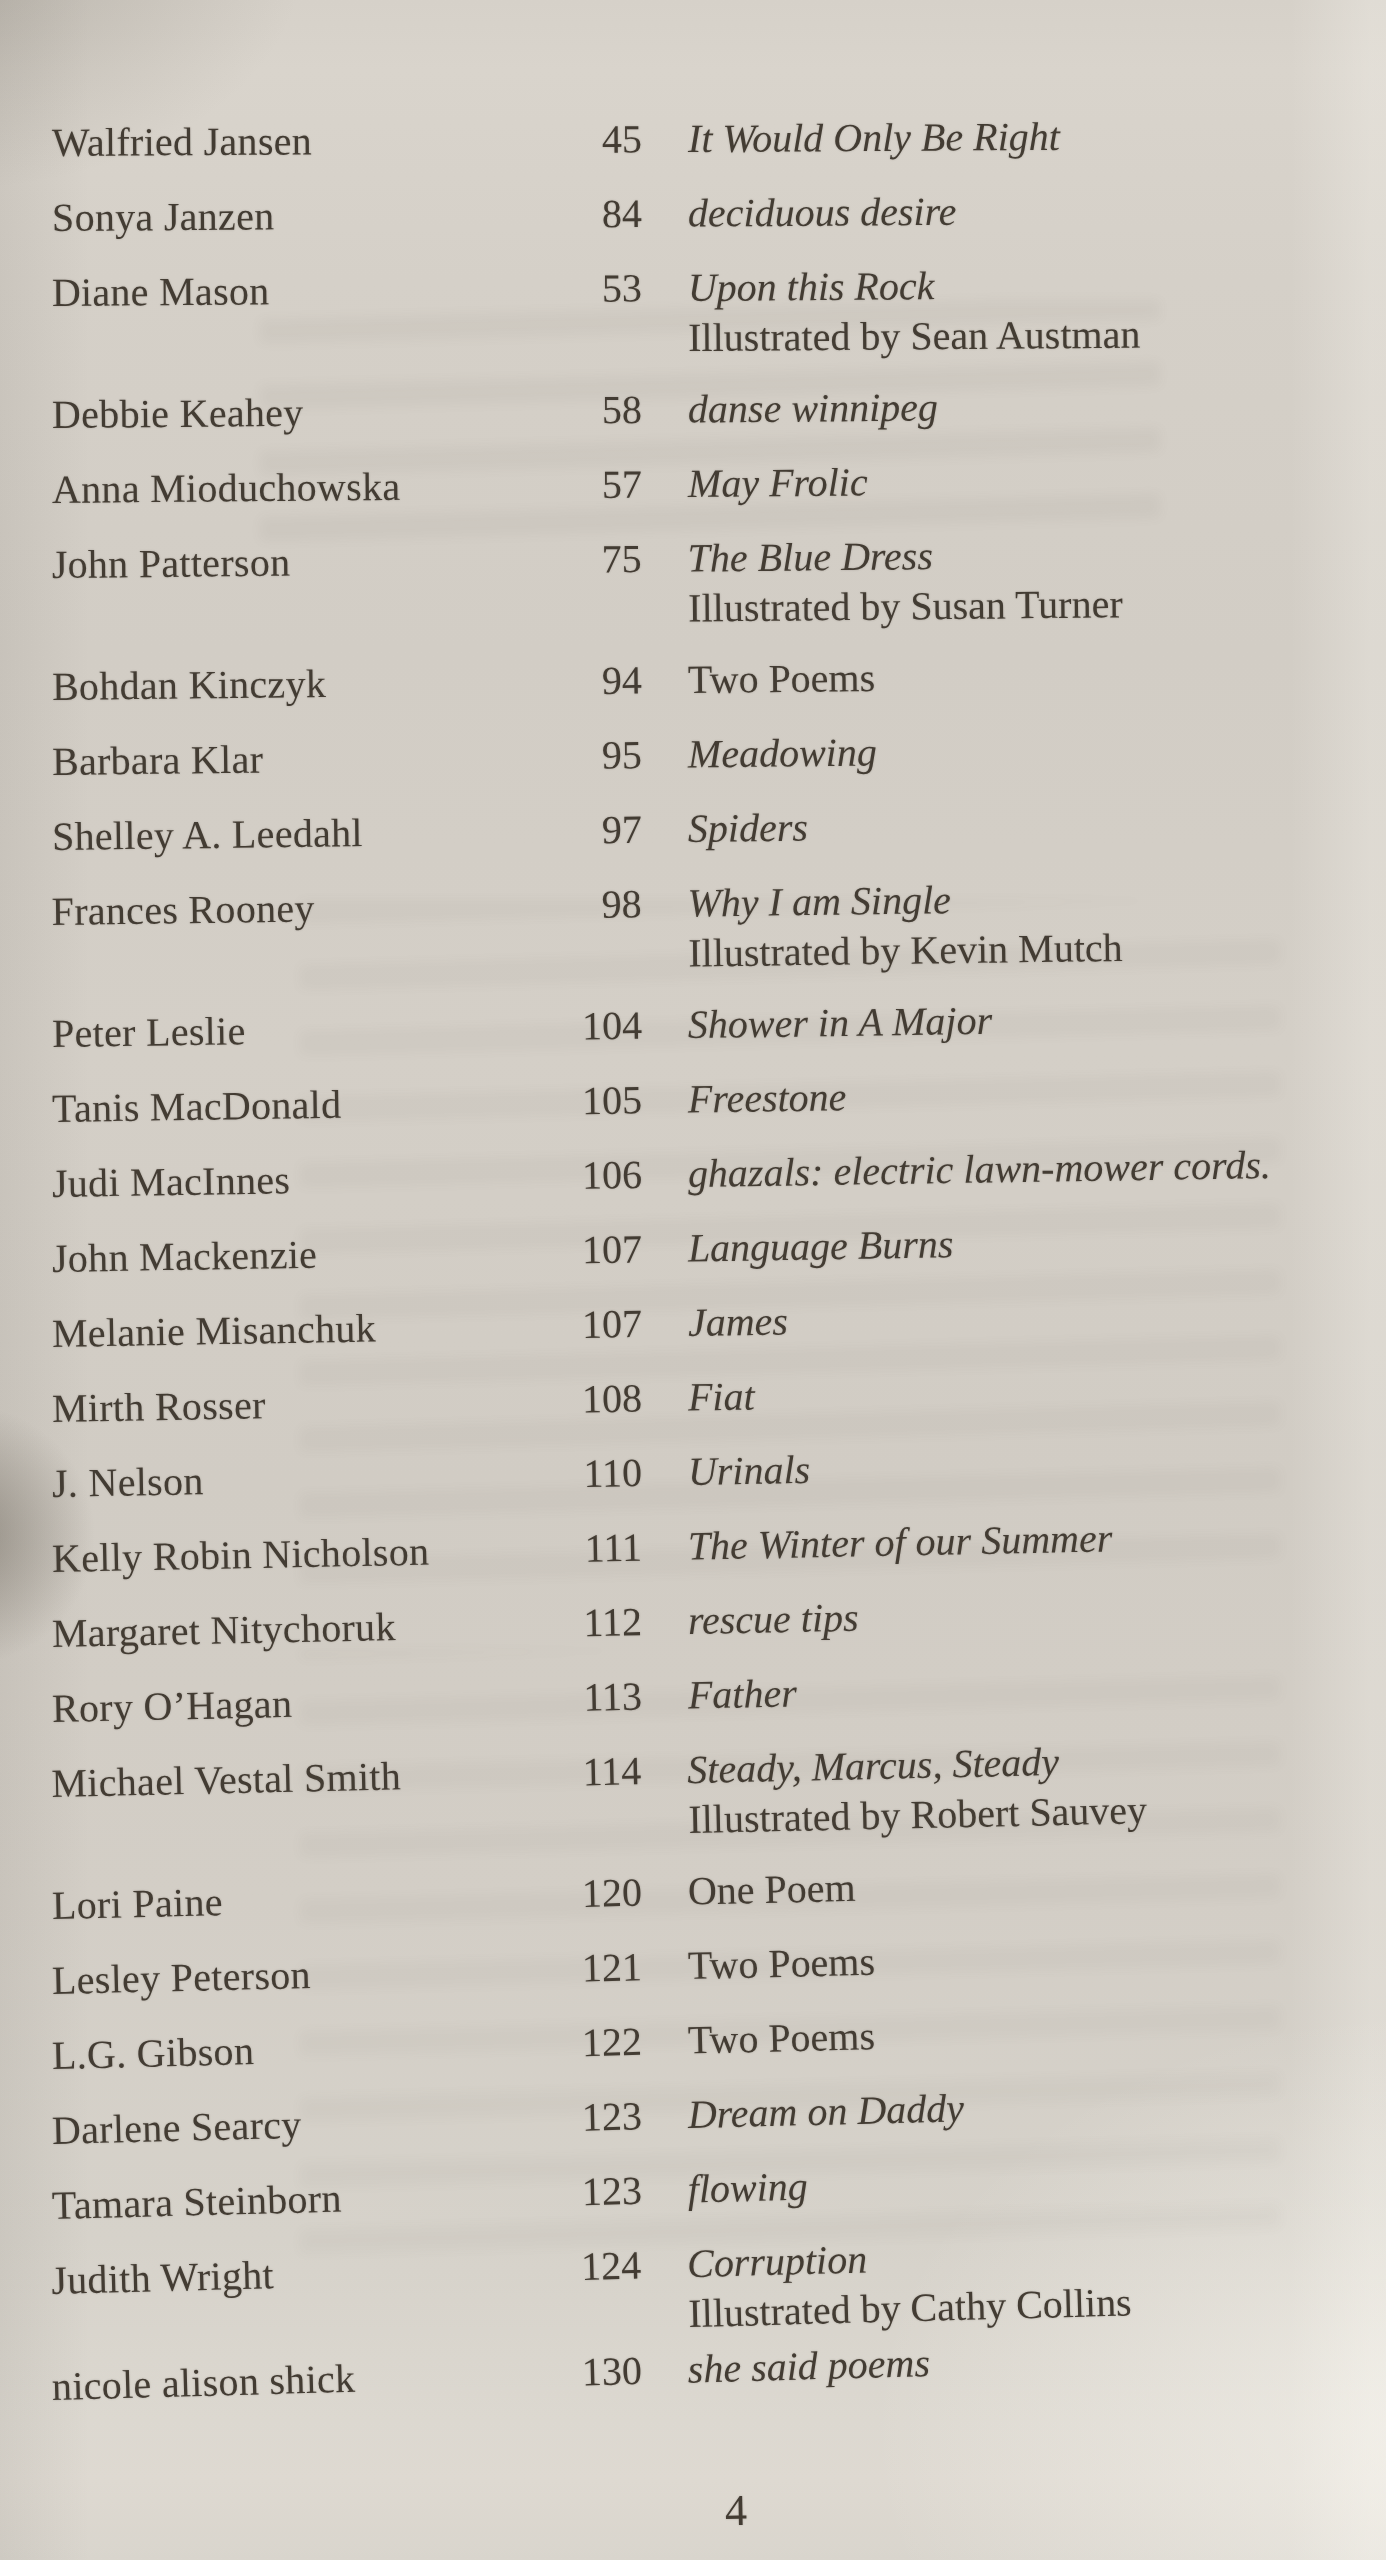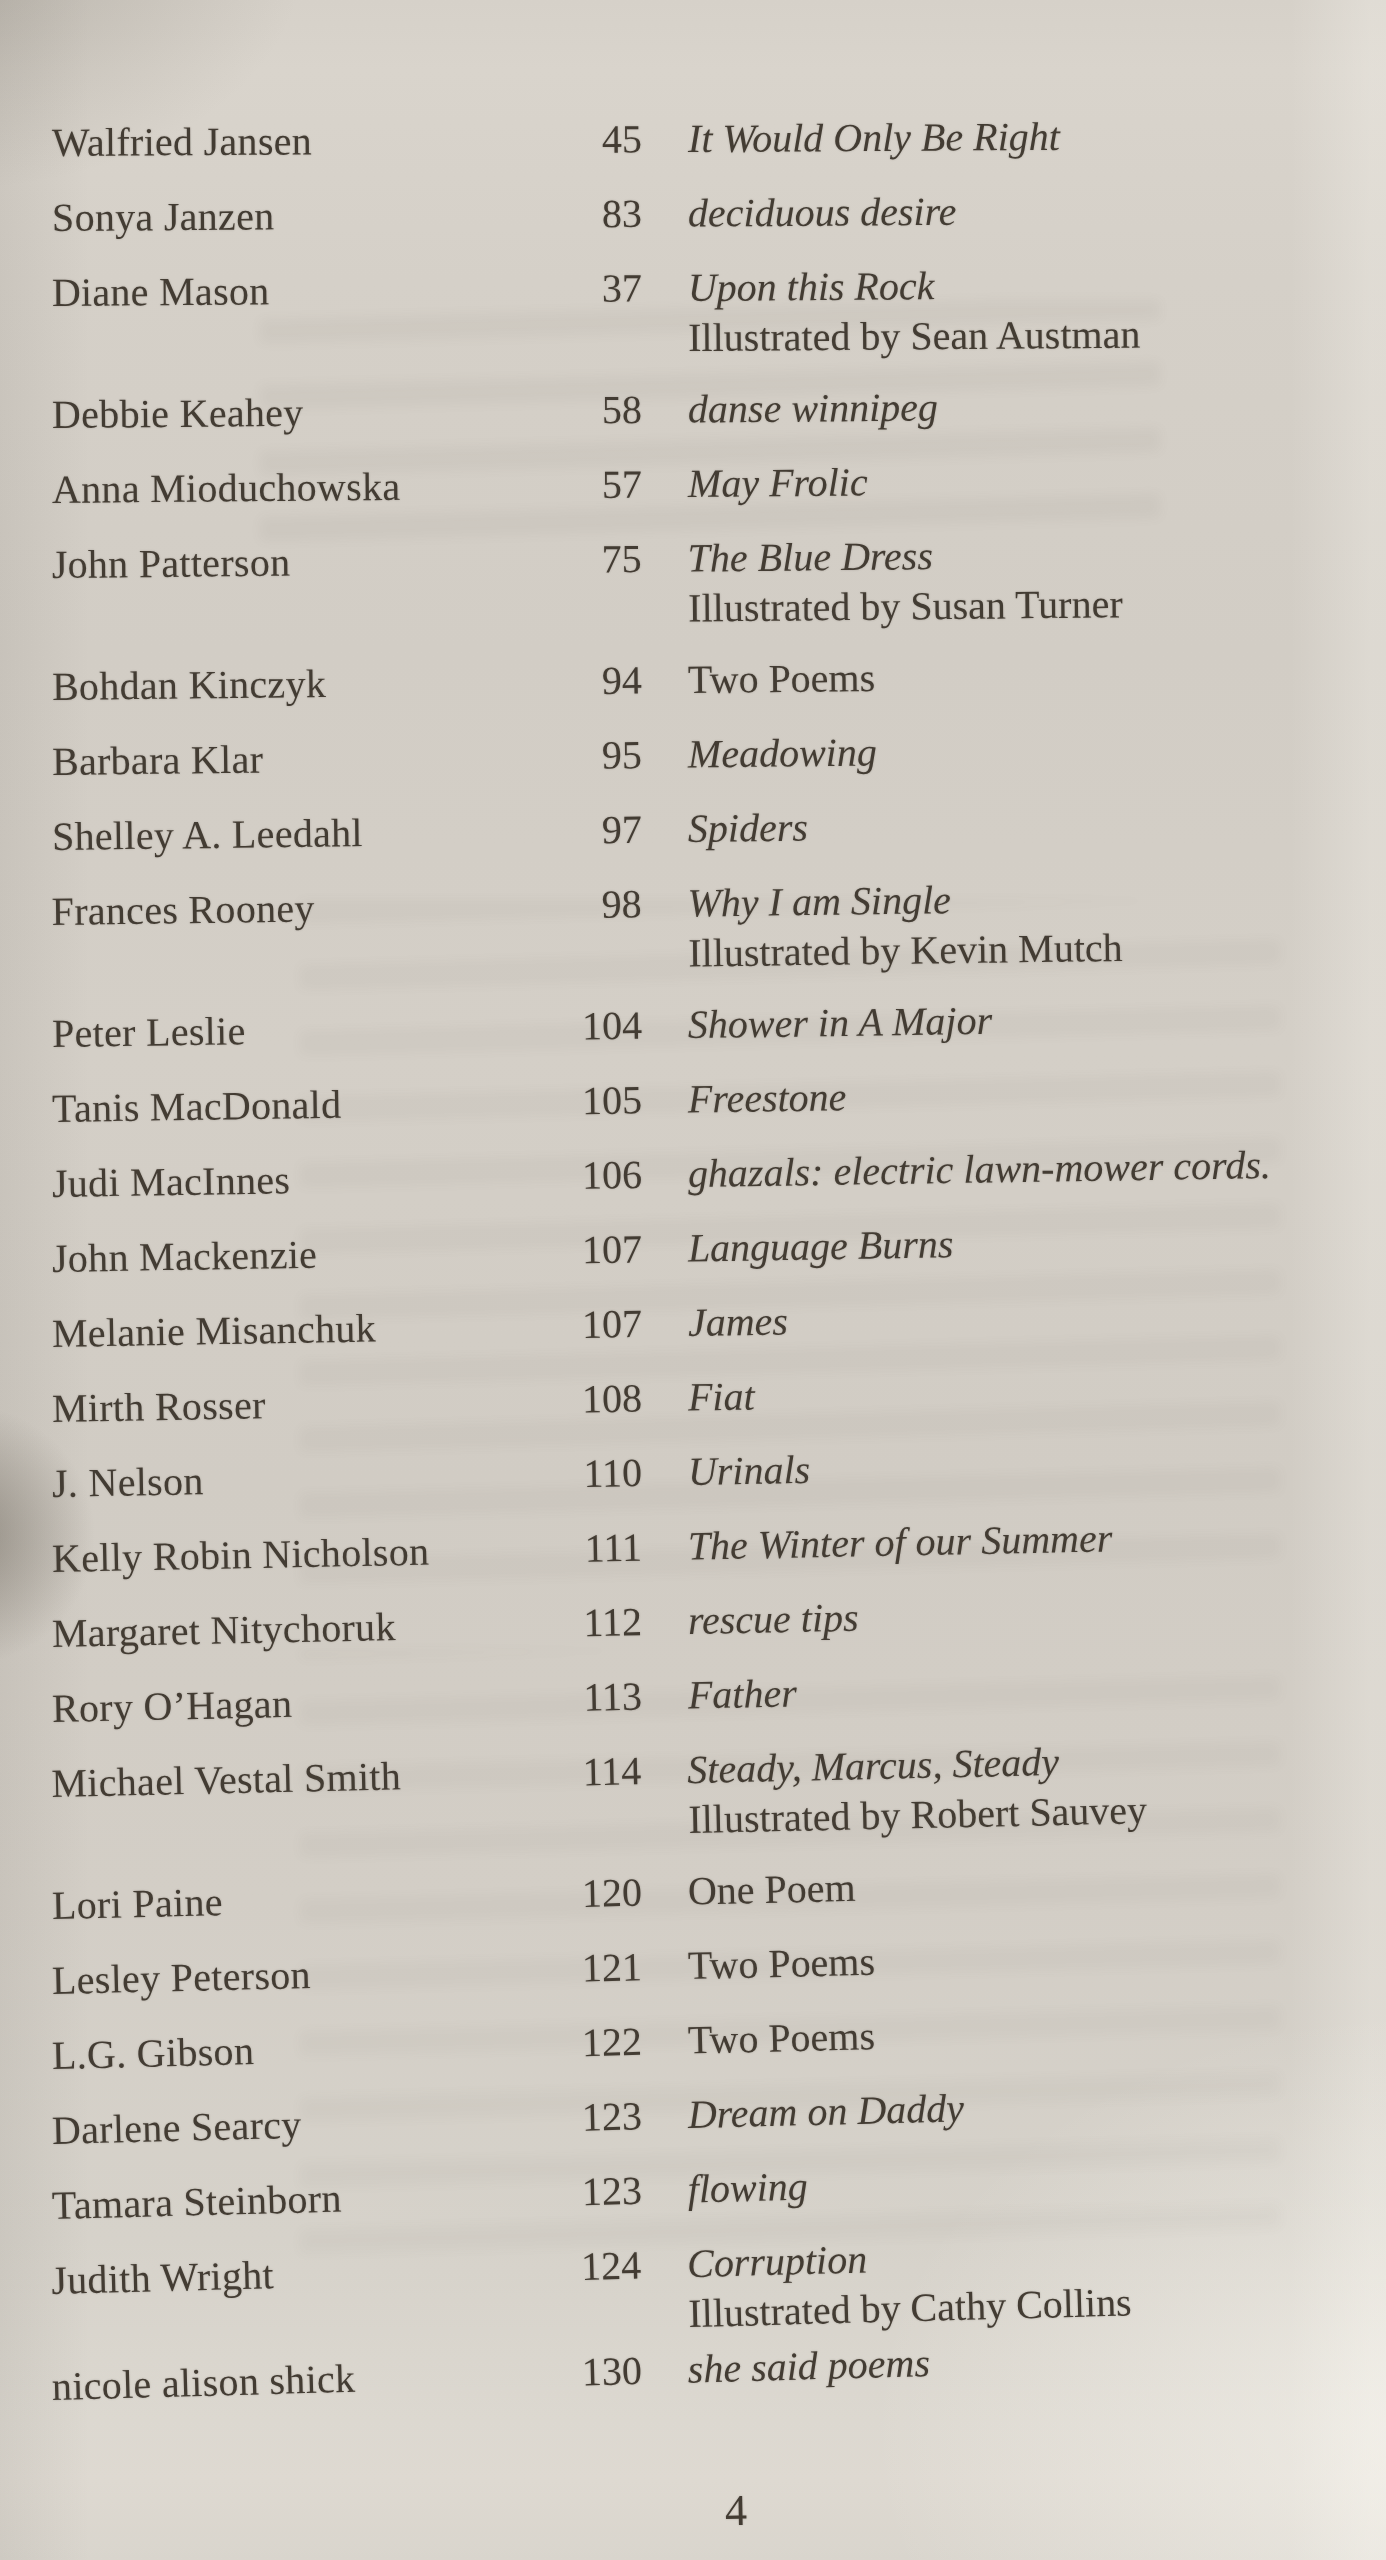--- a/index.html
+++ b/index.html
@@ -90,28 +90,28 @@
     <section class="toc-section">
       <div class="row" style="transform: rotate(-0.35deg);">
         <span class="author">Walfried Jansen</span>
         <span class="pnum">45</span>
         <span class="titlecell">
           <span class="title it">It Would Only Be Right</span>
         </span>
       </div>
       <div class="row" style="transform: rotate(-0.395deg);">
         <span class="author">Sonya Janzen</span>
-        <span class="pnum">83</span>
+        <span class="pnum">84</span>
         <span class="titlecell">
           <span class="title it">deciduous desire</span>
         </span>
       </div>
       <div class="row has-credit" style="transform: rotate(-0.44deg);">
         <span class="author">Diane Mason</span>
-        <span class="pnum">37</span>
+        <span class="pnum">53</span>
         <span class="titlecell">
           <span class="title it">Upon this Rock</span>
           <span class="credit">Illustrated by Sean Austman</span>
         </span>
       </div>
     </section>
     <section class="toc-section">
       <div class="row" style="transform: rotate(-0.485deg);">
         <span class="author">Debbie Keahey</span>
         <span class="pnum">58</span>

